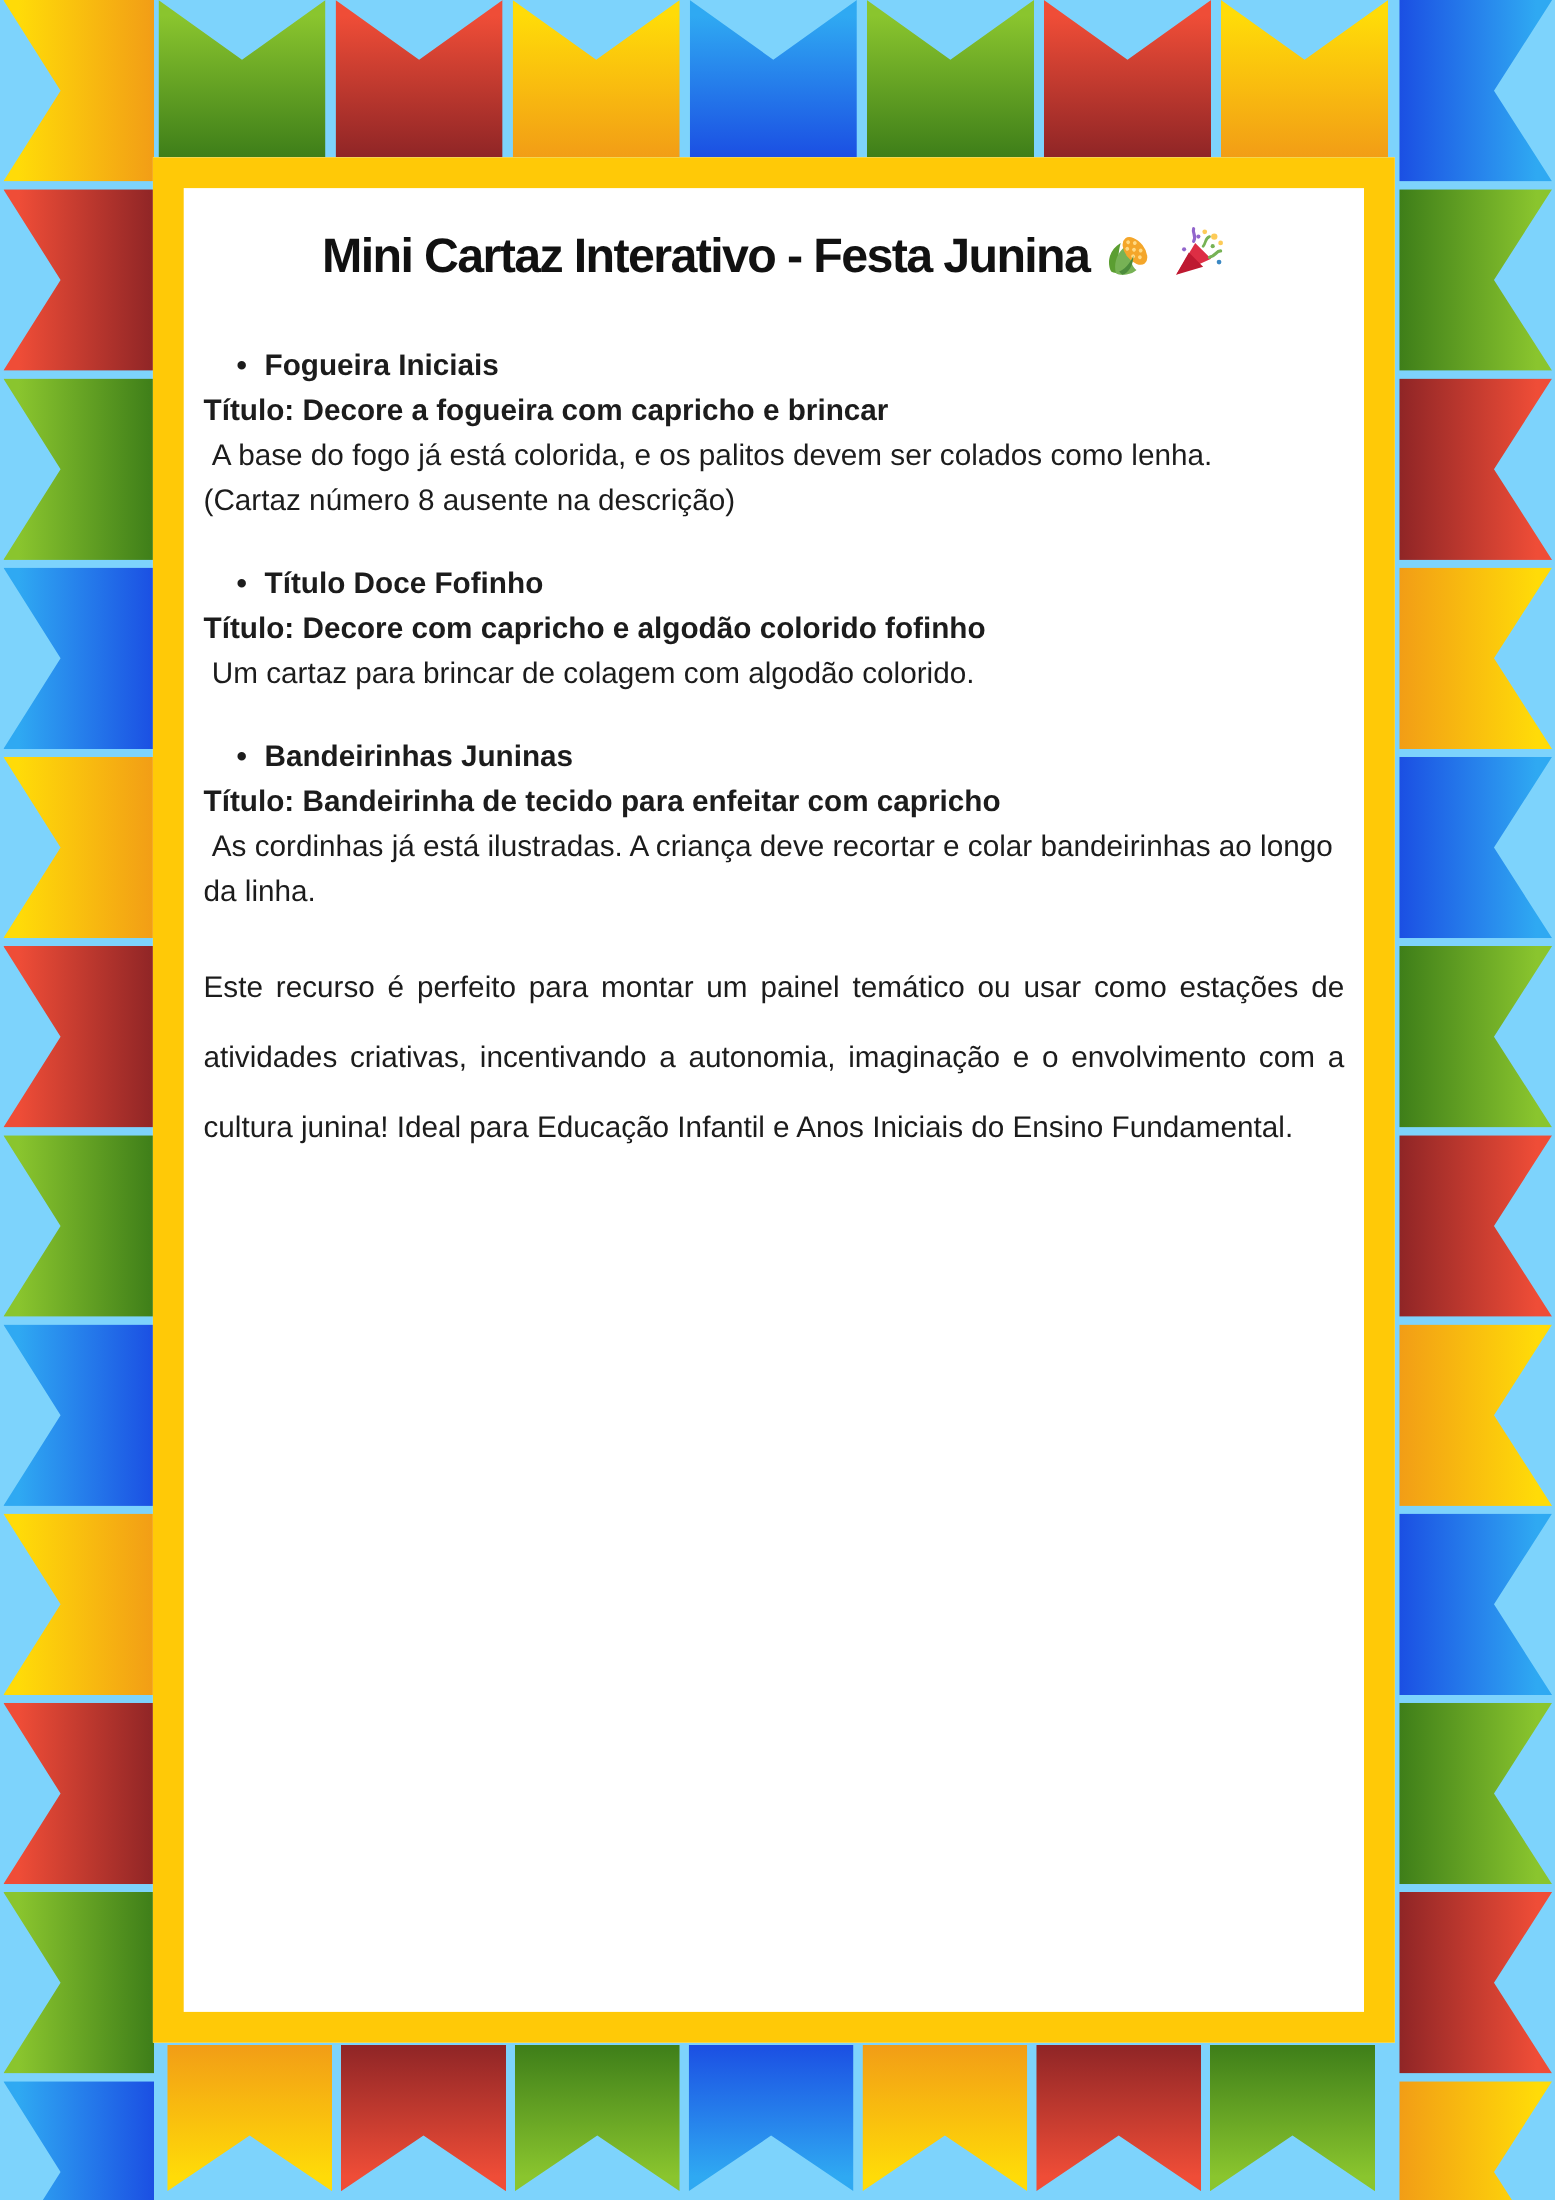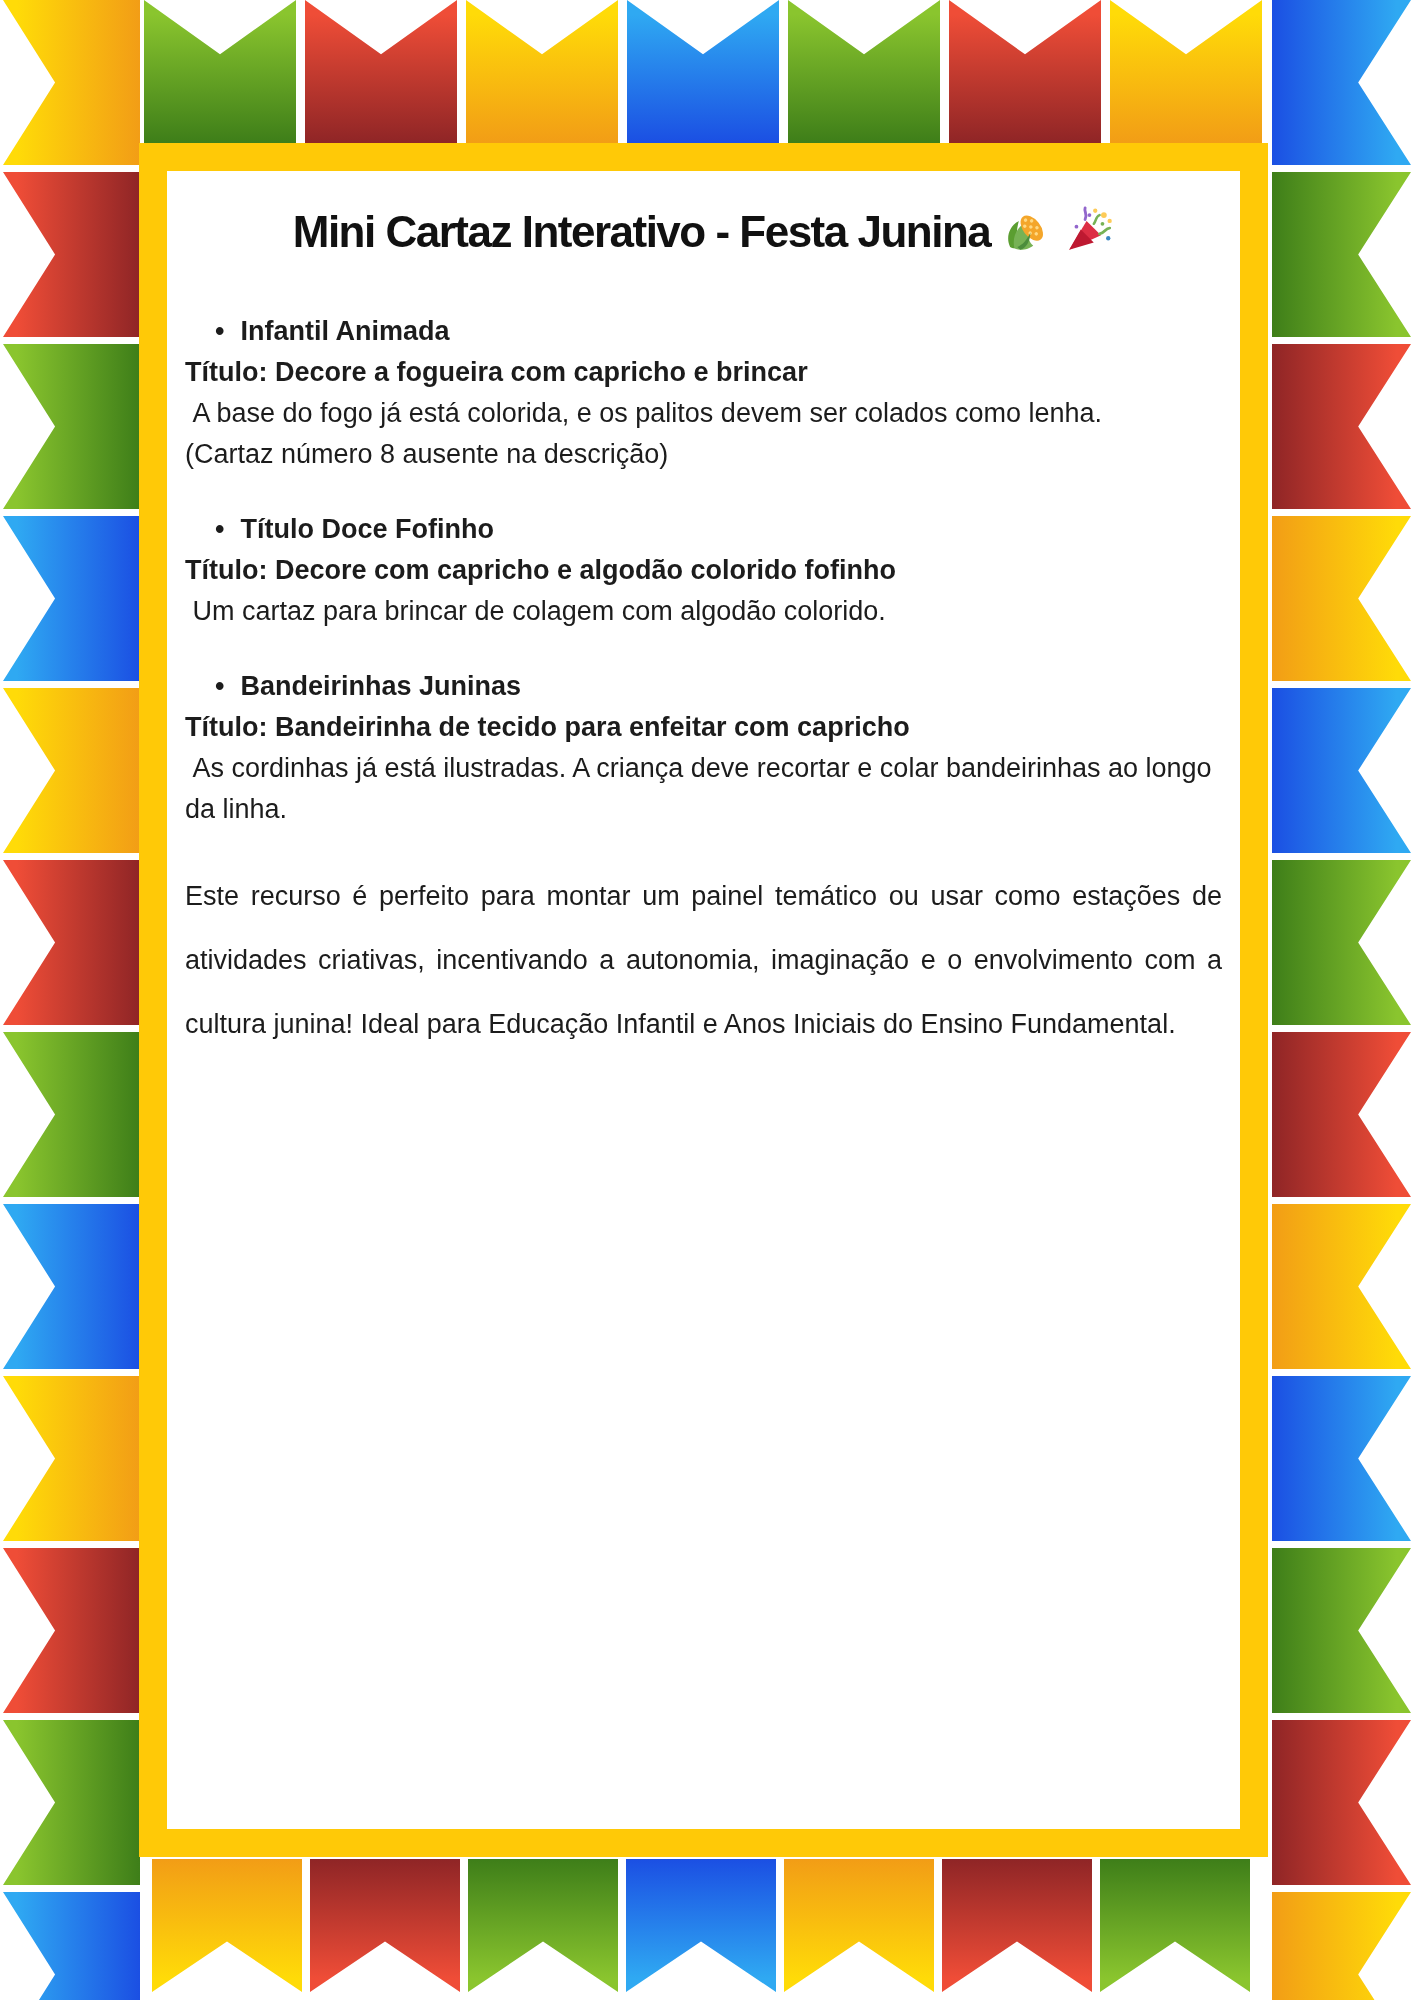--- a/index.html
+++ b/index.html
@@ -1,17 +1,17 @@
 <!DOCTYPE html>
 <html><head>
 <meta charset="utf-8">
 <style>
   html,body{margin:0;padding:0;background:#e8e8e8;}
   .page{
-    position:relative;width:1414px;height:2000px;background:#ffffff;
+    position:relative;width:1414px;height:2000px;background:#7dd3fc;
     overflow:hidden;margin:0 auto;
     font-family:"Liberation Sans",sans-serif;color:#1c1c1c;
   }
   
   .flag{position:absolute;}
   .flag.side-left  {clip-path:polygon(0 0,100% 0,100% 100%,0 100%,38% 50%);}
   .flag.side-right {clip-path:polygon(0 0,100% 0,62% 50%,100% 100%,0 100%);}
   .flag.side-top   {clip-path:polygon(0 0,50% 38%,100% 0,100% 100%,0 100%);}
   .flag.side-bottom{clip-path:polygon(0 0,100% 0,100% 100%,50% 62%,0 100%);}
   
@@ -119,21 +119,21 @@
           <circle cx="66" cy="22" r="3" fill="#fdcb58"></circle>
           <circle cx="46" cy="8" r="3" fill="#fdcb58"></circle>
           <circle cx="64" cy="46" r="3" fill="#3b88c3"></circle>
           <circle cx="56" cy="26" r="2.6" fill="#77b255"></circle>
           <circle cx="38" cy="14" r="2.6" fill="#9266cc"></circle>
           <circle cx="20" cy="30" r="2.6" fill="#9266cc"></circle>
         </svg></span></h1>
 
     <div class="sections" id="sections">
         <div class="section">
-          <div class="item-head"><span class="dot">•</span><span>Infantil Animada</span></div>
+          <div class="item-head"><span class="dot">•</span><span>Fogueira Iniciais</span></div>
           <div class="titulo">Título: Decore a fogueira com capricho e brincar</div>
           <div class="body-line"> A base do fogo já está colorida, e os palitos devem ser colados como lenha.</div>
           <div class="body-line">(Cartaz número 8 ausente na descrição)</div>
         </div>
         <div class="section">
           <div class="item-head"><span class="dot">•</span><span>Título Doce Fofinho</span></div>
           <div class="titulo">Título: Decore com capricho e algodão colorido fofinho</div>
           <div class="body-line"> Um cartaz para brincar de colagem com algodão colorido.</div>
         </div>
         <div class="section">

